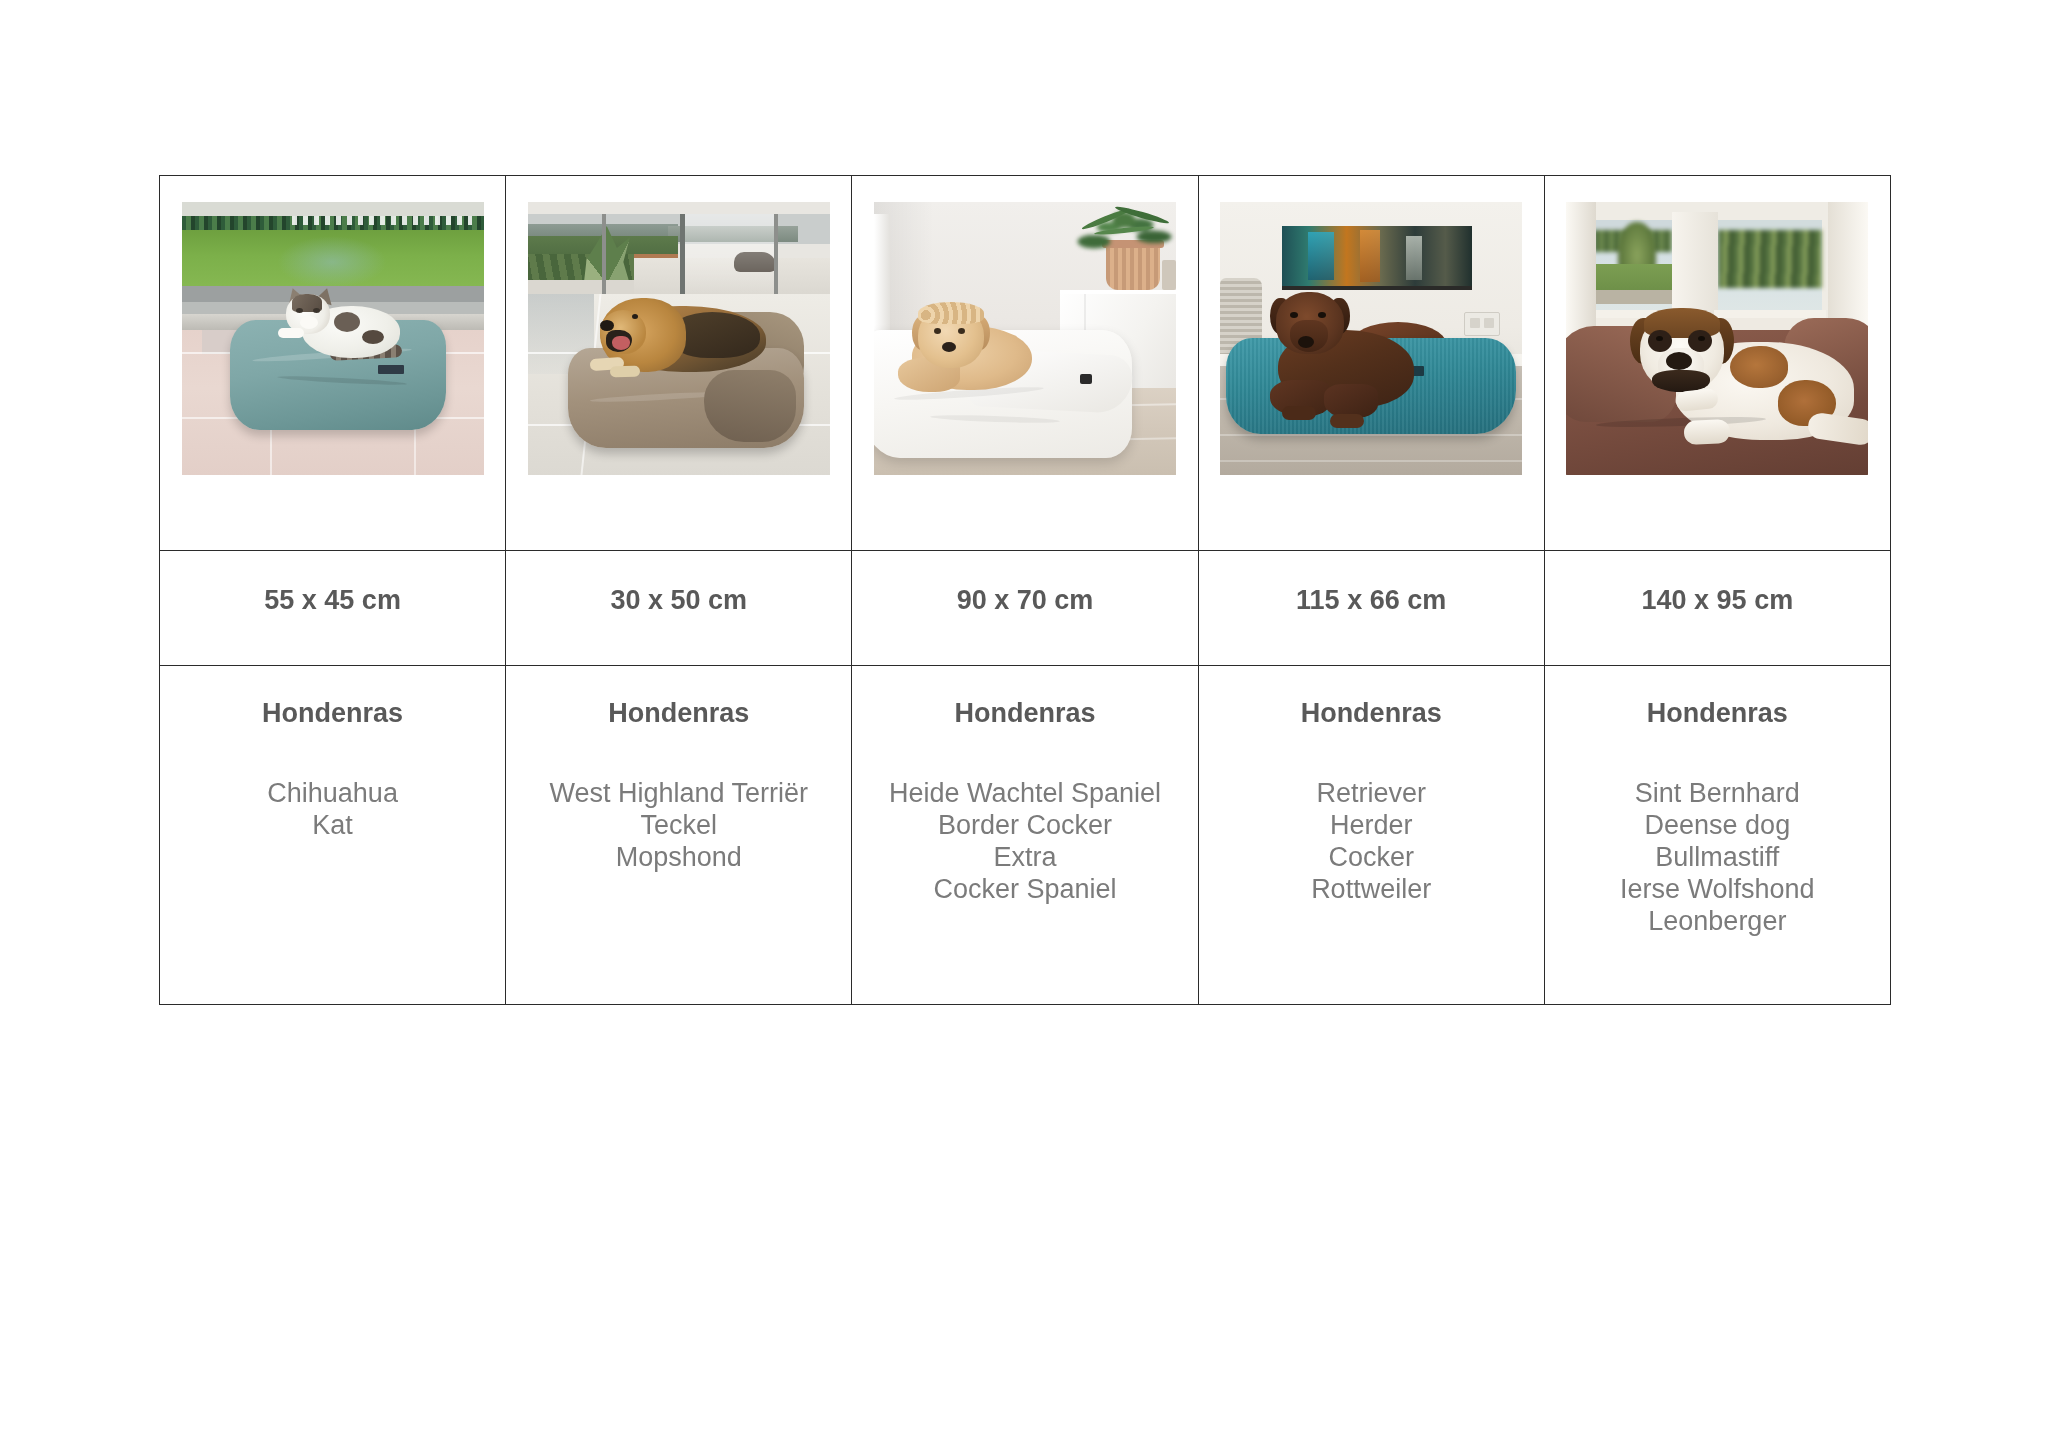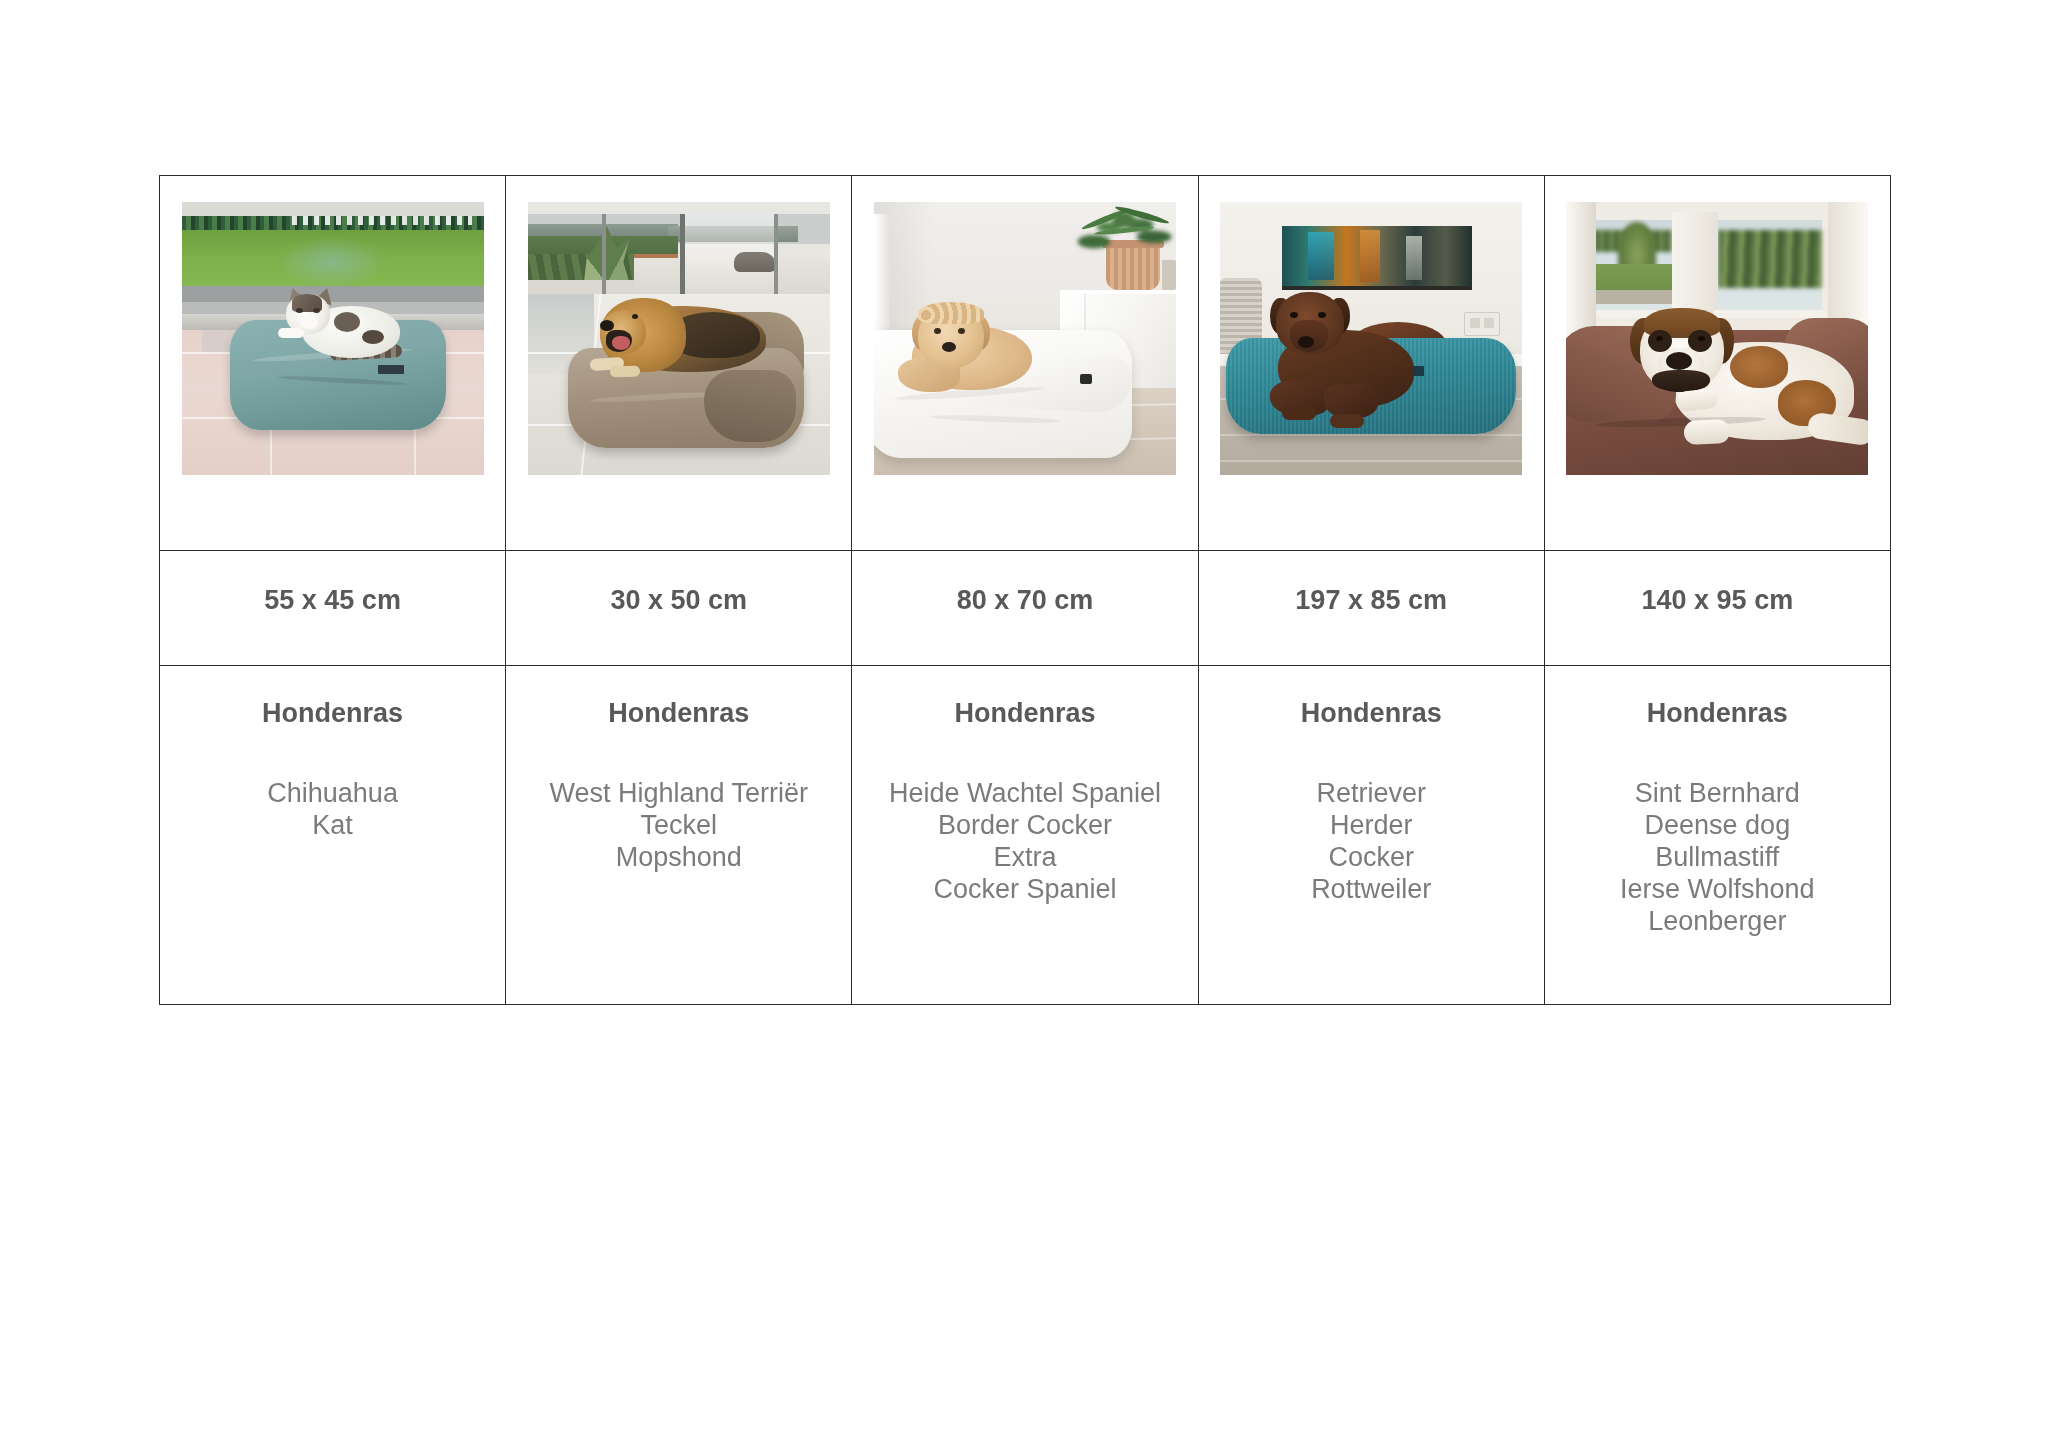--- a/index.html
+++ b/index.html
@@ -653,26 +653,26 @@
           <span class="dim-text">55 x 45 cm</span>
         </div>
       </td>
       <td>
         <div class="dim-cell">
           <span class="dim-text">30 x 50 cm</span>
         </div>
       </td>
       <td>
         <div class="dim-cell">
-          <span class="dim-text">80 x 70 cm</span>
+          <span class="dim-text">90 x 70 cm</span>
         </div>
       </td>
       <td>
         <div class="dim-cell">
-          <span class="dim-text">197 x 85 cm</span>
+          <span class="dim-text">115 x 66 cm</span>
         </div>
       </td>
       <td>
         <div class="dim-cell">
           <span class="dim-text">140 x 95 cm</span>
         </div>
       </td>
     </tr>
 
     <tr class="row-breeds">

